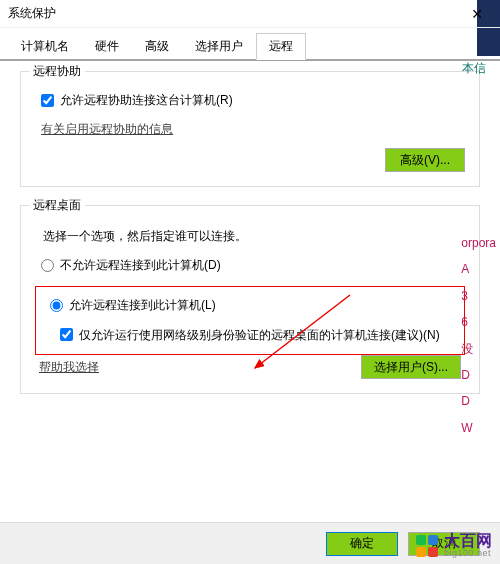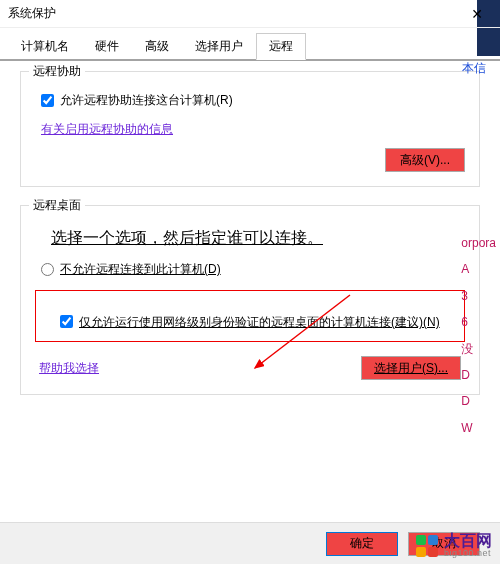--- a/index.html
+++ b/index.html
@@ -8,32 +8,32 @@
 .titlebar-text { flex: 1; font-size: 12px; }
 .close-btn { width: 30px; height: 24px; display: flex; align-items: center; justify-content: center; font-size: 14px; cursor: pointer; }
 .tabs { display: flex; border-bottom: 2px solid #a3a3a3; padding-left: 8px; padding-top: 4px; }
 .tab { padding: 4px 12px; border: 1px solid transparent; cursor: pointer; font-size: 12px; position: relative; top: 1px; }
 .tab.active { border: 1px solid #ccc; border-bottom: 1px solid #fff; background: #fff; }
 .content { padding: 10px 20px; }
 .fieldset { border: 1px solid #ddd; margin-bottom: 18px; padding: 14px 14px 14px 14px; position: relative; }
 .fieldset-legend { position: absolute; top: -9px; left: 8px; background: #fff; padding: 0 4px; font-size: 12px; }
 .checkbox-row { display: flex; align-items: center; margin: 6px 0 12px 6px; }
 .checkbox-row input[type="checkbox"] { margin-right: 6px; width: 13px; height: 13px; }
-.link { color: #6d28d9; text-decoration: underline; cursor: pointer; font-size: 12px; }
-.btn { min-width: 80px; height: 24px; border: 1px solid #aaa; background: #ef4444; cursor: pointer; font-size: 12px; padding: 0 12px; display: inline-flex; align-items: center; justify-content: center; }
+.link { color: #404040; text-decoration: underline; cursor: pointer; font-size: 12px; }
+.btn { min-width: 80px; height: 24px; border: 1px solid #aaa; background: #84cc16; cursor: pointer; font-size: 12px; padding: 0 12px; display: inline-flex; align-items: center; justify-content: center; }
 .btn-row-right { display: flex; justify-content: flex-end; margin-top: 10px; }
-.section2 { padding: 14px; text-decoration: underline; }
-.desc { margin: 8px 0 12px 16px; font-size: 16px; }
+.section2 { padding: 14px; }
+.desc { margin: 8px 0 12px 8px; font-size: 12px; }
 .radio-row { display: flex; align-items: center; margin: 10px 0 10px 6px; }
 .radio-row input[type="radio"] { margin-right: 6px; width: 13px; height: 13px; }
 .redbox { border: 1.5px solid #e00; padding: 10px 8px 8px 8px; margin-top: 12px; position: relative; }
 .sub-check { display: flex; align-items: flex-start; margin: 12px 0 2px 16px; }
 .sub-check input[type="checkbox"] { margin-right: 6px; margin-top: 2px; width: 13px; height: 13px; }
 .sub-check-label { line-height: 1.5; }
-.bottom-row { display: flex; justify-content: space-between; align-items: center; margin-top: 14px; padding: 0 4px; }
+.bottom-row { display: flex; justify-content: space-between; align-items: center; padding: 0 4px; }
 .dialog-buttons { position: absolute; bottom: 0; left: 0; right: 0; height: 42px; border-top: 1px solid #ddd; background: #f0f0f0; display: flex; align-items: center; justify-content: flex-end; padding-right: 20px; gap: 10px; }
 .dialog-buttons .btn { min-width: 72px; }
 .dialog-buttons .btn.default { border: 1.5px solid #0078d7; }
 .side-bg { position: absolute; top: 0; right: 0; width: 23px; height: 56px; background: #1a2f5a; z-index: -1; }
 .side-text { position: absolute; right: 0; top: 60px; width: 40px; font-size: 12px; color: #0066cc; text-align: left; padding-left: 2px; }
 .side-list { position: absolute; right: 4px; top: 230px; font-size: 12px; color: #be185d; line-height: 2.2; }
 .arrow { position: absolute; pointer-events: none; }
 .watermark { position: absolute; right: 8px; bottom: 6px; display: flex; align-items: center; gap: 6px; z-index: 5; }
 .wm-logo { width: 22px; height: 22px; display: grid; grid-template-columns: 1fr 1fr; grid-template-rows: 1fr 1fr; gap: 2px; }
 .wm-logo span:nth-child(1){background:#1abc4a;border-radius:2px;}
@@ -80,20 +80,24 @@
 
   <div class="fieldset section2">
     <span class="fieldset-legend">远程桌面</span>
     <div class="desc">选择一个选项，然后指定谁可以连接。</div>
     <label class="radio-row">
       <input type="radio" name="rd" style="">
       <span>不允许远程连接到此计算机(D)</span>
     </label>
 
     <div class="redbox">
+      <label class="radio-row" style="margin-top:0;">
+        <input type="radio" name="rd" checked="" style="">
+        <span>允许远程连接到此计算机(L)</span>
+      </label>
       <label class="sub-check">
         <input type="checkbox" checked="" style="">
         <span class="sub-check-label">仅允许运行使用网络级别身份验证的远程桌面的计算机连接(建议)(N)</span>
       </label>
     </div>
 
     <div class="bottom-row">
       <span class="link">帮助我选择</span>
       <button class="btn">选择用户(S)...</button>
     </div>
@@ -109,21 +113,21 @@
   </defs>
   <line x1="110" y1="5" x2="15" y2="78" stroke="#e00" stroke-width="1.5" marker-end="url(#ah)"></line>
 </svg>
 
 <div class="dialog-buttons">
   <button class="btn default">确定</button>
   <button class="btn">取消</button>
 </div>
 
 <div class="side-text">
-  <span style="color:#1d4ed8;">本信</span>
+  <span style="color:#0f766e;">本信</span>
 </div>
 <div class="side-list">
   <div>orpora</div>
   <div>A</div>
   <div>3</div>
   <div>6</div>
   <div>没</div>
   <div></div>
   <div>D</div>
   <div>D</div>

